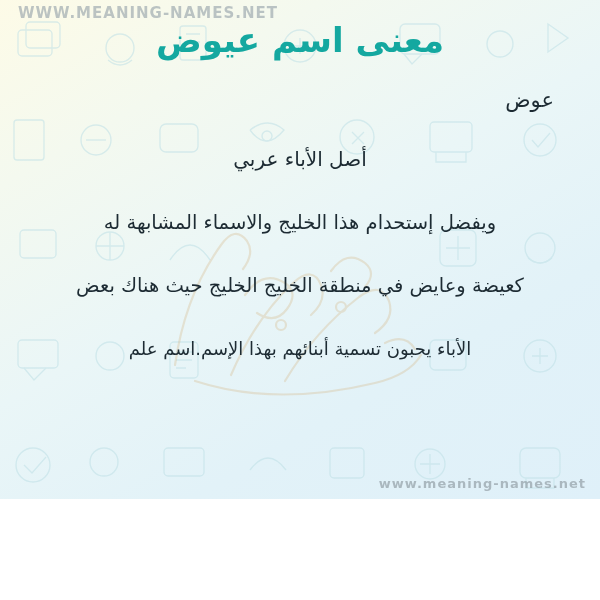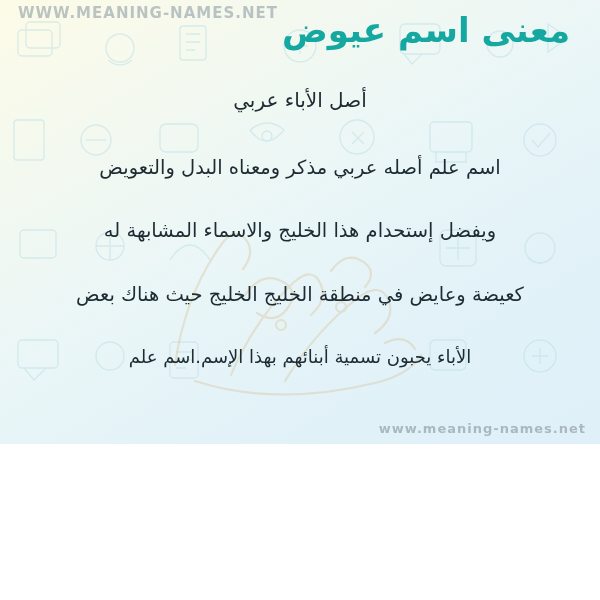--- a/index.html
+++ b/index.html
@@ -10,21 +10,21 @@
     width: 600px;
     height: 600px;
     background: #ffffff;
     font-family: "DejaVu Sans", "Liberation Sans", sans-serif;
     overflow: hidden;
   }
 
   #card {
     position: relative;
     width: 600px;
-    height: 444px;
+    height: 499px;
     background:
       linear-gradient(150deg, #fdfbe7 0%, #f4f9ef 22%, #eaf6f7 48%, #e2f2f8 72%, #dff0f9 100%);
     overflow: hidden;
   }
 
   
   #doodles {
     position: absolute;
     inset: 0;
     opacity: 0.55;
@@ -70,27 +70,27 @@
     position: relative;
     z-index: 3;
     width: 600px;
     height: 600px;
     box-sizing: border-box;
     padding: 0 26px;
     text-align: center;
   }
 
   #title {
-    margin: 4px;
+    margin: 14px;
     padding-top: 4px;
     font-size: 34px;
     font-weight: bold;
     color: #14a8a0;
     line-height: 1.35;
-    text-align: right;
+    text-align: center;
   }
 
   .line {
     color: #1d2b33;
     line-height: 1.2;
     white-space: nowrap;
   }
 
   
   #name-line {
@@ -202,22 +202,22 @@
       <path d="M250 168 q20 -10 30 6"></path>
     </g>
   </svg>
 
   <div class="watermark" id="wm-top">WWW.MEANING-NAMES.NET</div>
   <div class="watermark" id="wm-bottom">www.meaning-names.net</div>
 
   <div id="content">
     <h1 id="title">معنى اسم عيوض</h1>
 
+    <div class="line" id="name-line">عوض</div>
 
     <div class="line meta-line">أصل الأباء عربي</div>
 
-    <div class="line body-line first">اسم علم أصله عربي مذكر ومعناه البدل والتعويض</div>
     <div class="line body-line">ويفضل إستحدام هذا الخليج والاسماء المشابهة له</div>
     <div class="line body-line">كعيضة وعايض في منطقة الخليج الخليج حيث هناك بعض</div>
     <div class="line body-line small">الأباء يحبون تسمية أبنائهم بهذا الإسم.اسم علم</div>
   </div>
 
 </div>
 
 </body></html>

